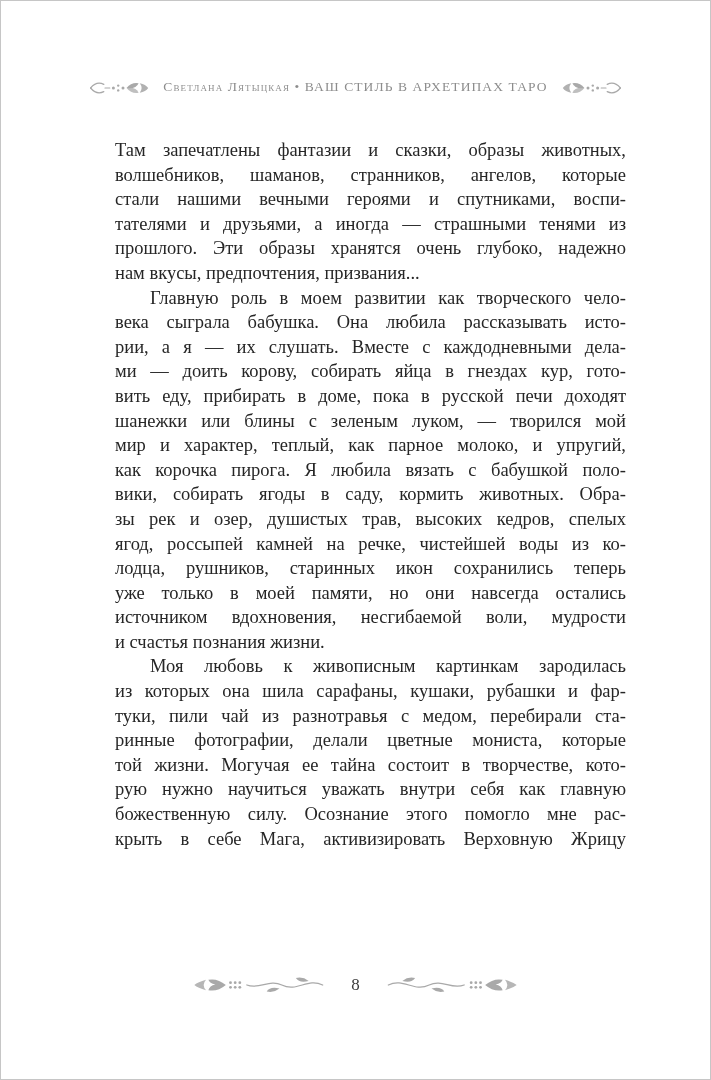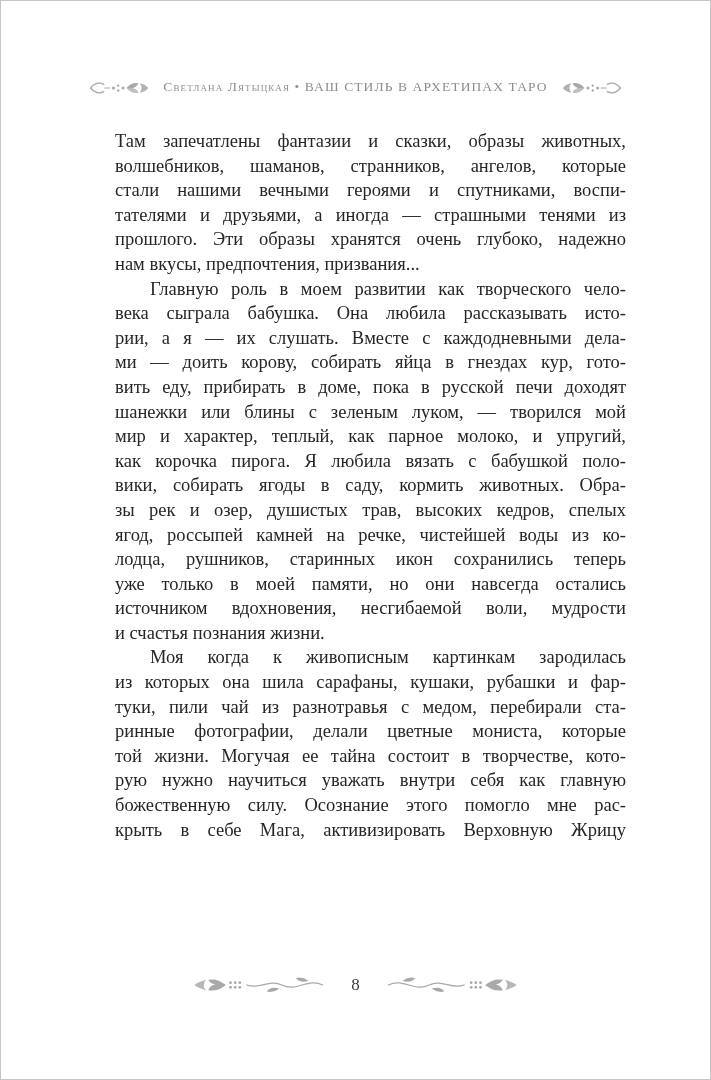--- a/index.html
+++ b/index.html
@@ -37,21 +37,21 @@
     letter-spacing: 1.1px;
     color: var(--hdr);
     white-space: nowrap;
   }
   .orn-svg { display: block; }
   .mirrored { transform: scaleX(-1); }
 
   
   .body-text {
     position: absolute;
-    top: 128px;
+    top: 137px;
     left: 114px;
     width: 511px;
     font-size: 18.5px;
     line-height: 24.6px;
     color: var(--text);
   }
   .para { margin: 0; }
   .line {
     text-align: justify;
     text-align-last: justify;
@@ -141,21 +141,21 @@
         <div class="line">как корочка пирога. Я любила вязать с бабушкой поло-</div>
         <div class="line">вики, собирать ягоды в саду, кормить животных. Обра-</div>
         <div class="line">зы рек и озер, душистых трав, высоких кедров, спелых</div>
         <div class="line">ягод, россыпей камней на речке, чистейшей воды из ко-</div>
         <div class="line">лодца, рушников, старинных икон сохранились теперь</div>
         <div class="line">уже только в моей памяти, но они навсегда остались</div>
         <div class="line">источником вдохновения, несгибаемой воли, мудрости</div>
         <div class="line last-flush">и счастья познания жизни.</div>
       </div>
       <div class="para">
-        <div class="line first-indent">Моя когда к живописным картинкам зародилась</div>
+        <div class="line first-indent">Моя любовь к живописным картинкам зародилась</div>
         <div class="line">из которых она шила сарафаны, кушаки, рубашки и фар-</div>
         <div class="line">туки, пили чай из разнотравья с медом, перебирали ста-</div>
         <div class="line">ринные фотографии, делали цветные мониста, которые</div>
         <div class="line">той жизни. Могучая ее тайна состоит в творчестве, кото-</div>
         <div class="line">рую нужно научиться уважать внутри себя как главную</div>
         <div class="line">божественную силу. Осознание этого помогло мне рас-</div>
         <div class="line">крыть в себе Мага, активизировать Верховную Жрицу</div>
       </div>
     </div>
 

